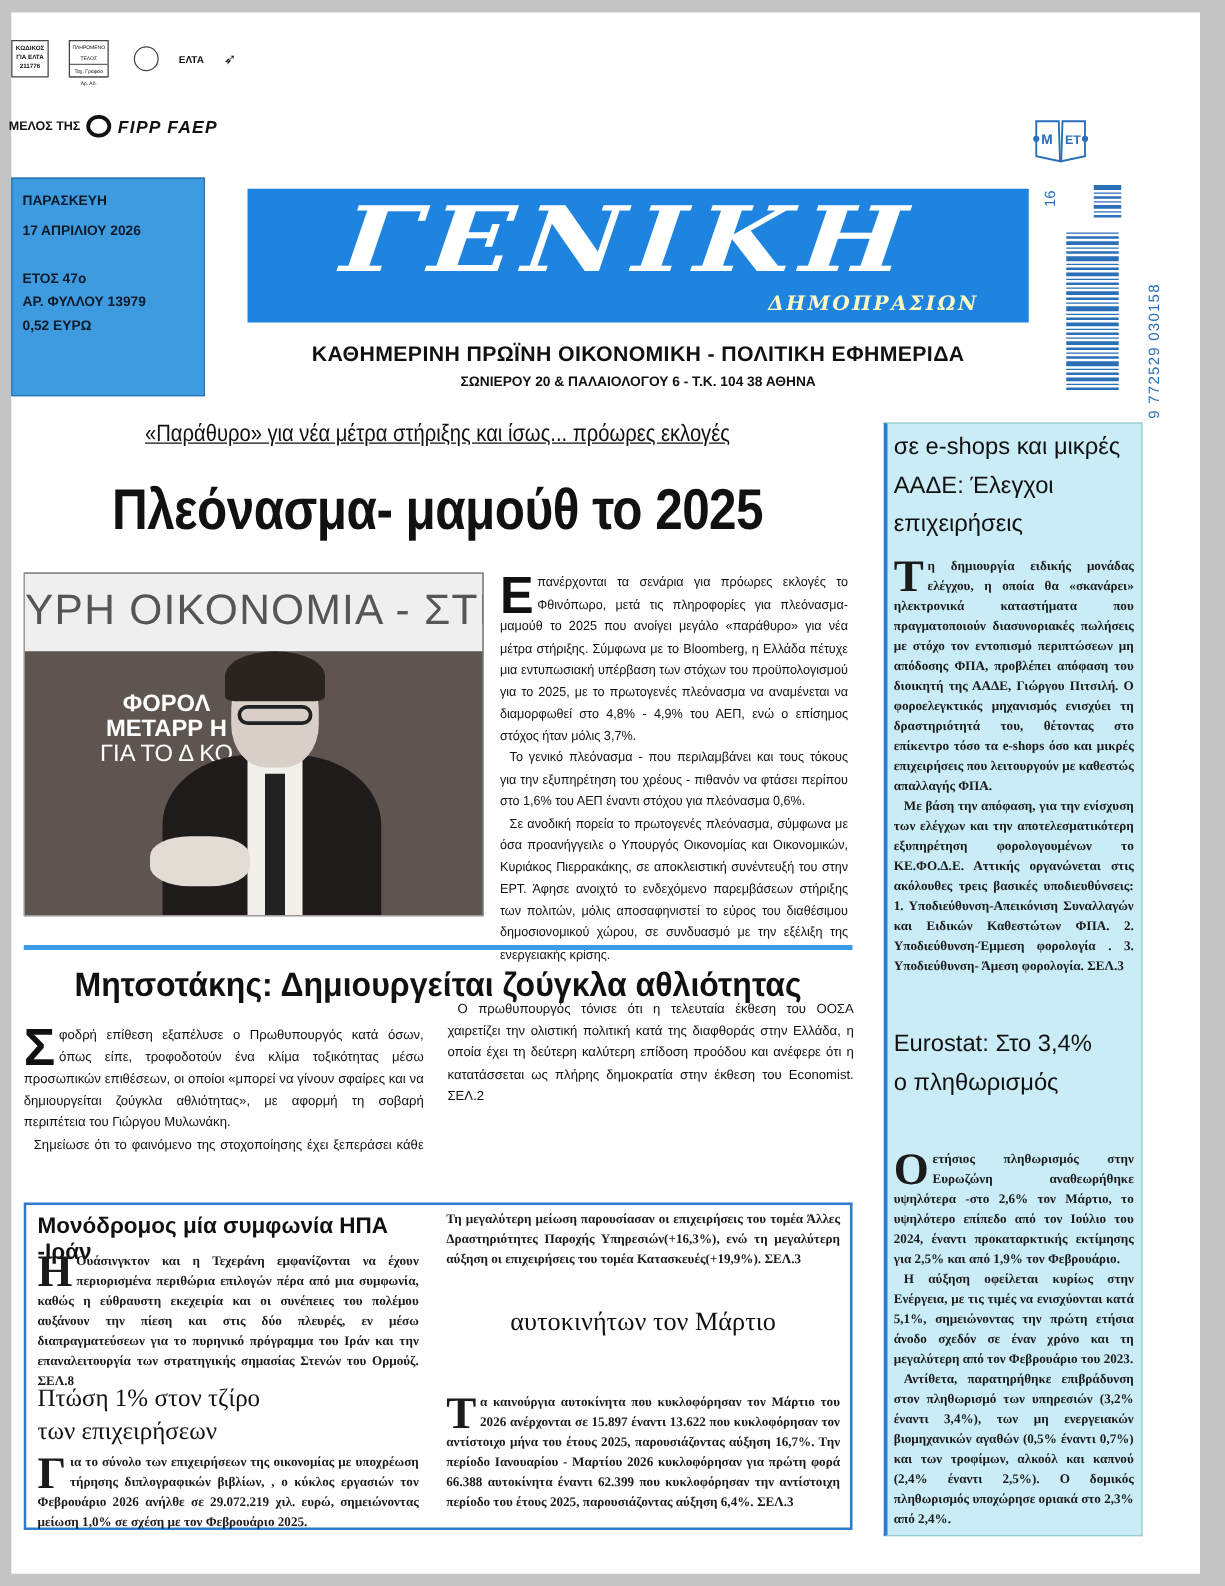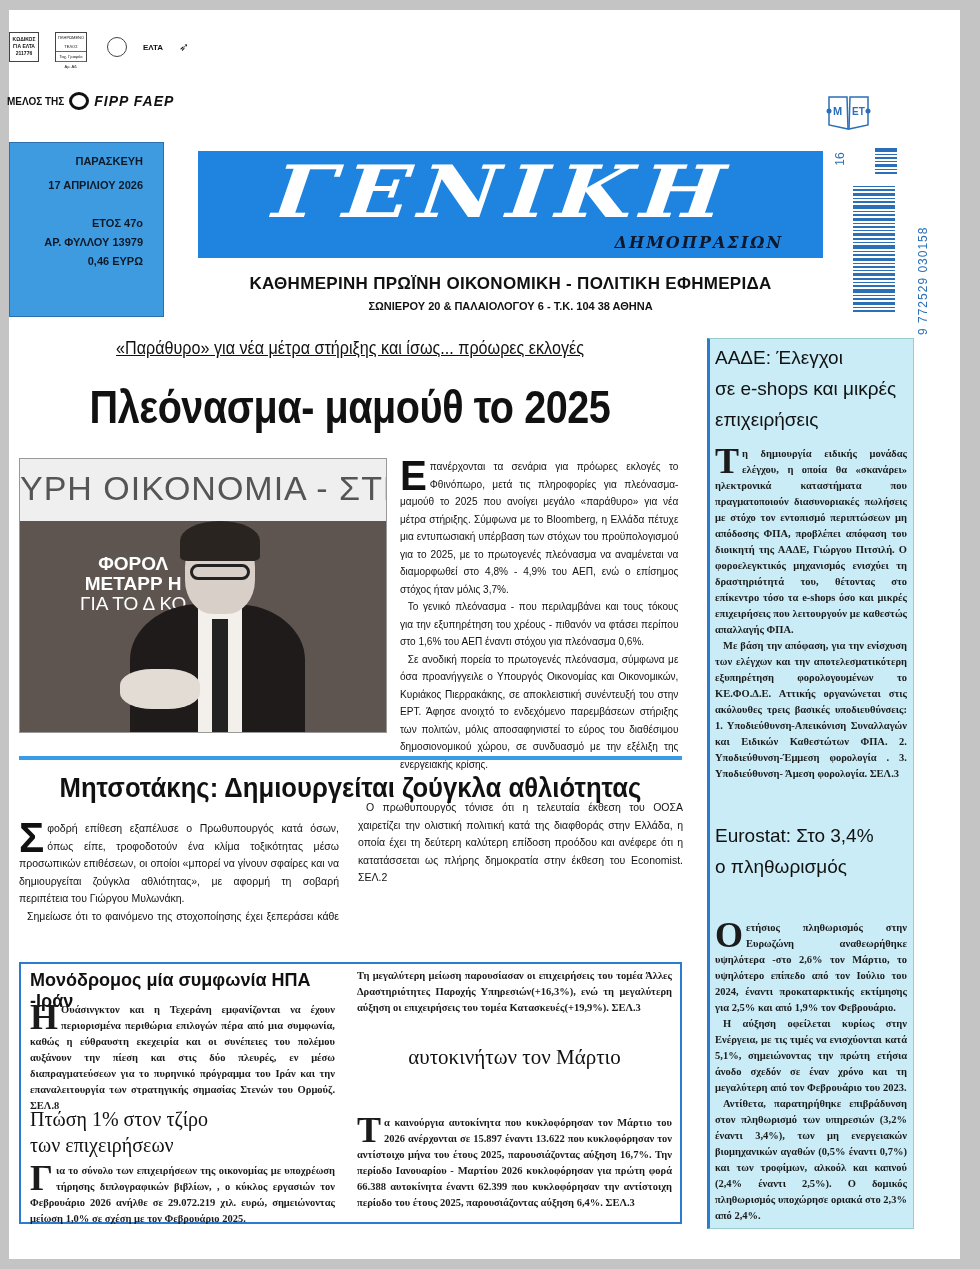--- a/index.html
+++ b/index.html
@@ -14,29 +14,29 @@
   .postal .box2 div { flex: 1; border-bottom: 1px solid #666; text-align: center; line-height: 9px; }
   .postal .box2 div:last-child { border-bottom: none; }
   .postal .seal { width: 20px; height: 20px; border: 1px solid #444; border-radius: 50%; margin-left: 4px; }
   .postal .elta { font-size: 8px; font-weight: bold; }
 
   .member { position: absolute; left: 7px; top: 92px; display: flex; align-items: center; gap: 5px; font-size: 10px; font-weight: bold; }
   .member .logo-ring { width: 20px; height: 18px; border: 3px solid #111; border-radius: 50%; display:inline-block; }
   .member .fipp { font-size: 14px; font-style: italic; font-weight: bold; letter-spacing: 1px; }
 
   
-  .infobox { position: absolute; left: 9px; top: 142px; width: 155px; height: 175px; background: #3f9be0; border: 1px solid #2a6fb0; padding: 12px 20px; font-weight: bold; font-size: 11px; color: #0d1a2a; text-align: right; }
+  .infobox { position: absolute; left: 9px; top: 142px; width: 155px; height: 175px; background: #3f9be0; border: 1px solid #2a6fb0; padding: 12px 8px; font-weight: bold; font-size: 11px; color: #0d1a2a; }
   .infobox div { margin-bottom: 12px; }
   .infobox .gap { margin-bottom: 26px; }
   .infobox .tight { margin-bottom: 7px; }
 
   
   .masthead { position: absolute; left: 198px; top: 151px; width: 625px; height: 107px; background: #1e84e0; }
   .masthead .title { position: absolute; left: 80px; top: 0px; font-family: "DejaVu Serif", serif; font-weight: bold; font-style: italic; font-size: 88px; color: #fff; letter-spacing: 8px; line-height: 98px; transform: skewX(-6deg) scaleY(0.82); transform-origin: left top; }
-  .masthead .sub { position: absolute; right: 40px; bottom: 6px; font-family: "DejaVu Serif", serif; font-weight: bold; font-style: italic; font-size: 16px; color: #0f172a; letter-spacing: 2px; }
+  .masthead .sub { position: absolute; right: 40px; bottom: 6px; font-family: "DejaVu Serif", serif; font-weight: bold; font-style: italic; font-size: 16px; color: #fef9c3; letter-spacing: 2px; }
   .tagline { position: absolute; left: 198px; top: 274px; width: 625px; text-align: center; font-weight: bold; font-size: 17px; letter-spacing: 0.3px; }
   .address { position: absolute; left: 198px; top: 300px; width: 625px; text-align: center; font-weight: bold; font-size: 11px; }
 
   
   .book-icon { position: absolute; left: 826px; top: 93px; width: 45px; height: 40px; }
   .barcode { position: absolute; left: 853px; top: 148px; width: 50px; height: 180px; }
   .bars { position: absolute; left: 0; width: 28px; }
   .bars div { background: #2a6fb8; margin-bottom: 2px; }
   .barcode .issue { position: absolute; left: -20px; top: 4px; font-size: 12px; color: #2a6fb8; transform: rotate(-90deg); }
   .barcode .num { position: absolute; left: -30px; top: 110px; font-size: 12px; color: #2a6fb8; transform: rotate(-90deg); white-space: nowrap; width: 170px; transform-origin: center; letter-spacing: 1px; }
@@ -112,21 +112,21 @@
   <span>ΜΕΛΟΣ ΤΗΣ</span>
   <span class="logo-ring"></span>
   <span class="fipp">FIPP FAEP</span>
 </div>
 
 <div class="infobox">
   <div>ΠΑΡΑΣΚΕΥΗ</div>
   <div class="gap">17  ΑΠΡΙΛΙΟΥ  2026</div>
   <div class="tight">ΕΤΟΣ  47ο</div>
   <div class="tight">ΑΡ. ΦΥΛΛΟΥ 13979</div>
-  <div class="tight">0,46 ΕΥΡΩ</div>
+  <div class="tight">0,52 ΕΥΡΩ</div>
 </div>
 
 <div class="masthead">
   <div class="title">ΓΕΝΙΚΗ</div>
   <div class="sub">ΔΗΜΟΠΡΑΣΙΩΝ</div>
 </div>
 <div class="tagline">ΚΑΘΗΜΕΡΙΝΗ ΠΡΩΪΝΗ ΟΙΚΟΝΟΜΙΚΗ - ΠΟΛΙΤΙΚΗ ΕΦΗΜΕΡΙΔΑ</div>
 <div class="address">ΣΩΝΙΕΡΟΥ 20 &amp; ΠΑΛΑΙΟΛΟΓΟΥ  6 - Τ.Κ. 104 38 ΑΘΗΝΑ</div>
 
 <svg class="book-icon" viewBox="0 0 45 40">
@@ -245,22 +245,22 @@
 <div class="car-head">
   <div>αυτοκινήτων τον Μάρτιο</div>
 </div>
 <div class="car-text serif-body">
   <span class="serif-drop">Τ</span><span>α καινούργια αυτοκίνητα που κυκλοφόρησαν τον Μάρτιο του 2026 ανέρχονται σε 15.897 έναντι 13.622 που κυκλοφόρησαν τον αντίστοιχο μήνα του έτους 2025, παρουσιάζοντας αύξηση 16,7%. Την περίοδο Ιανουαρίου - Μαρτίου 2026 κυκλοφόρησαν για πρώτη φορά 66.388 αυτοκίνητα  έναντι 62.399 που κυκλοφόρησαν την αντίστοιχη περίοδο του έτους 2025, παρουσιάζοντας αύξηση 6,4%. ΣΕΛ.3</span>
 </div>
 
 <div class="sidebar"></div>
 
 <div class="sb-aade-head sb-head">
+  <div>σε e-shops και μικρές</div>
   <div>ΑΑΔΕ: Έλεγχοι</div>
-  <div>σε e-shops και μικρές</div>
   <div>επιχειρήσεις</div>
 </div>
 <div class="sb-aade-text serif-body">
   <p><span class="serif-drop">Τ</span><span>η δημιουργία ειδικής μονάδας ελέγχου, η οποία θα «σκανάρει» ηλεκτρονικά καταστήματα που πραγματοποιούν διασυνοριακές πωλήσεις με στόχο τον εντοπισμό περιπτώσεων μη απόδοσης ΦΠΑ, προβλέπει απόφαση του διοικητή της ΑΑΔΕ, Γιώργου Πιτσιλή. Ο φοροελεγκτικός μηχανισμός ενισχύει τη δραστηριότητά του, θέτοντας στο επίκεντρο τόσο τα e-shops όσο και μικρές επιχειρήσεις που λειτουργούν με καθεστώς απαλλαγής ΦΠΑ.</span></p>
   <p class="indent">Με βάση την απόφαση, για την ενίσχυση των ελέγχων και την αποτελεσματικότερη εξυπηρέτηση φορολογουμένων το ΚΕ.ΦΟ.Δ.Ε. Αττικής οργανώνεται στις ακόλουθες τρεις βασικές υποδιευθύνσεις: 1. Υποδιεύθυνση-Απεικόνιση Συναλλαγών και Ειδικών Καθεστώτων ΦΠΑ. 2. Υποδιεύθυνση-Έμμεση φορολογία . 3. Υποδιεύθυνση- Άμεση φορολογία. ΣΕΛ.3</p>
 </div>
 
 <div class="sb-euro-head sb-head">
   <div>Eurostat: Στο 3,4%</div>
   <div>ο πληθωρισμός</div>

